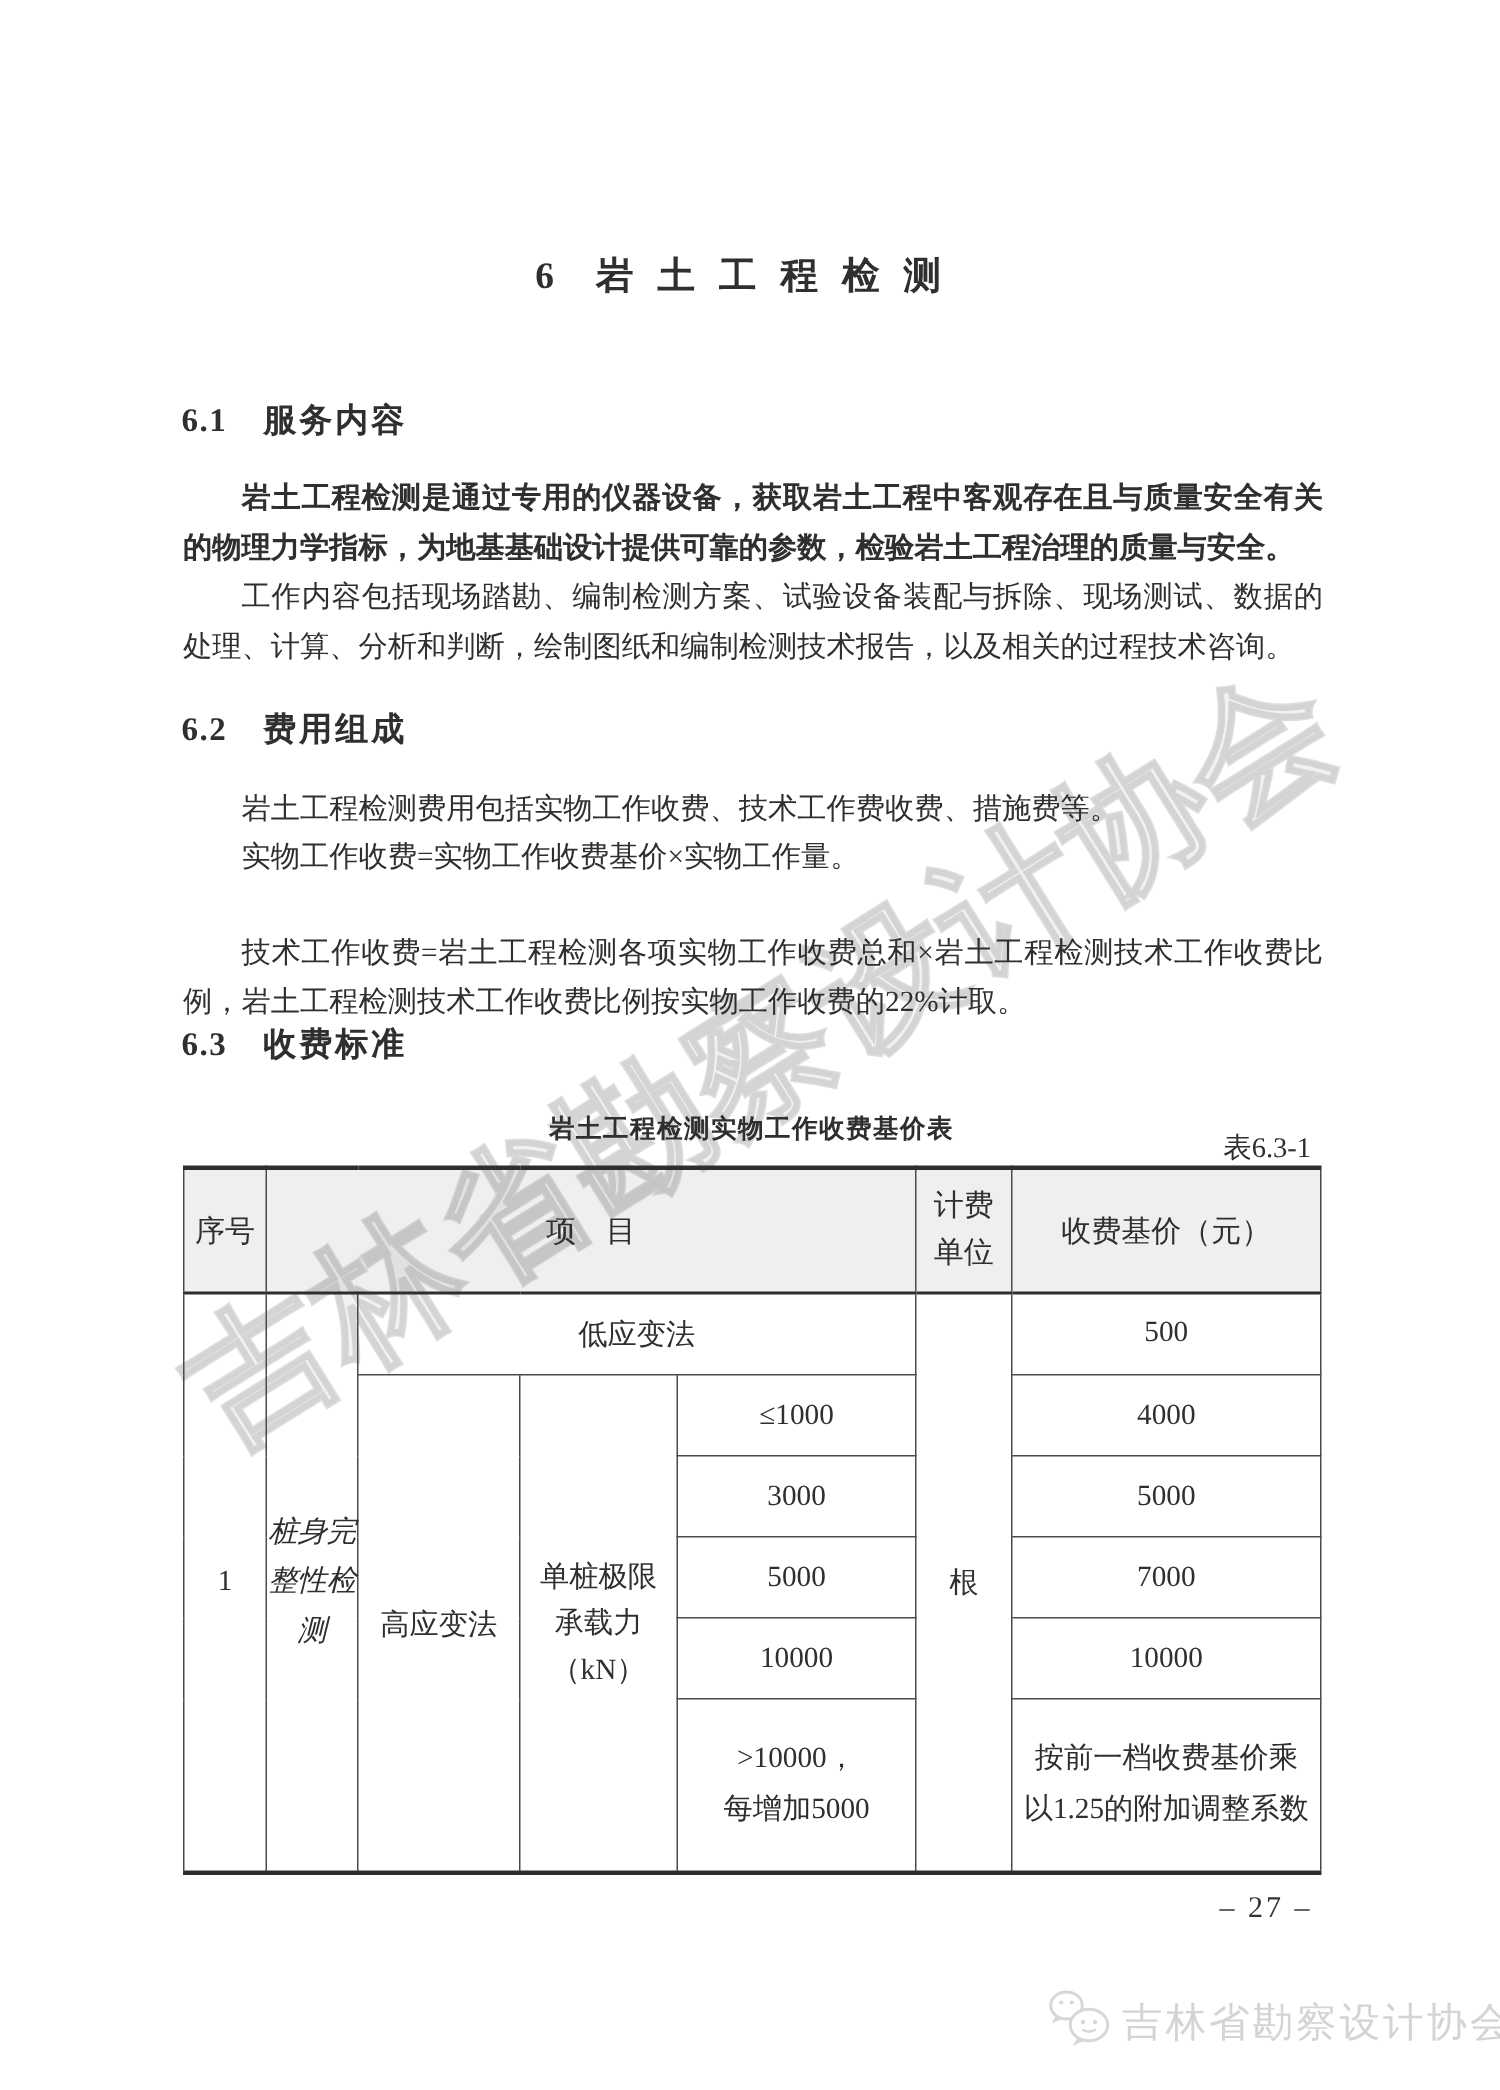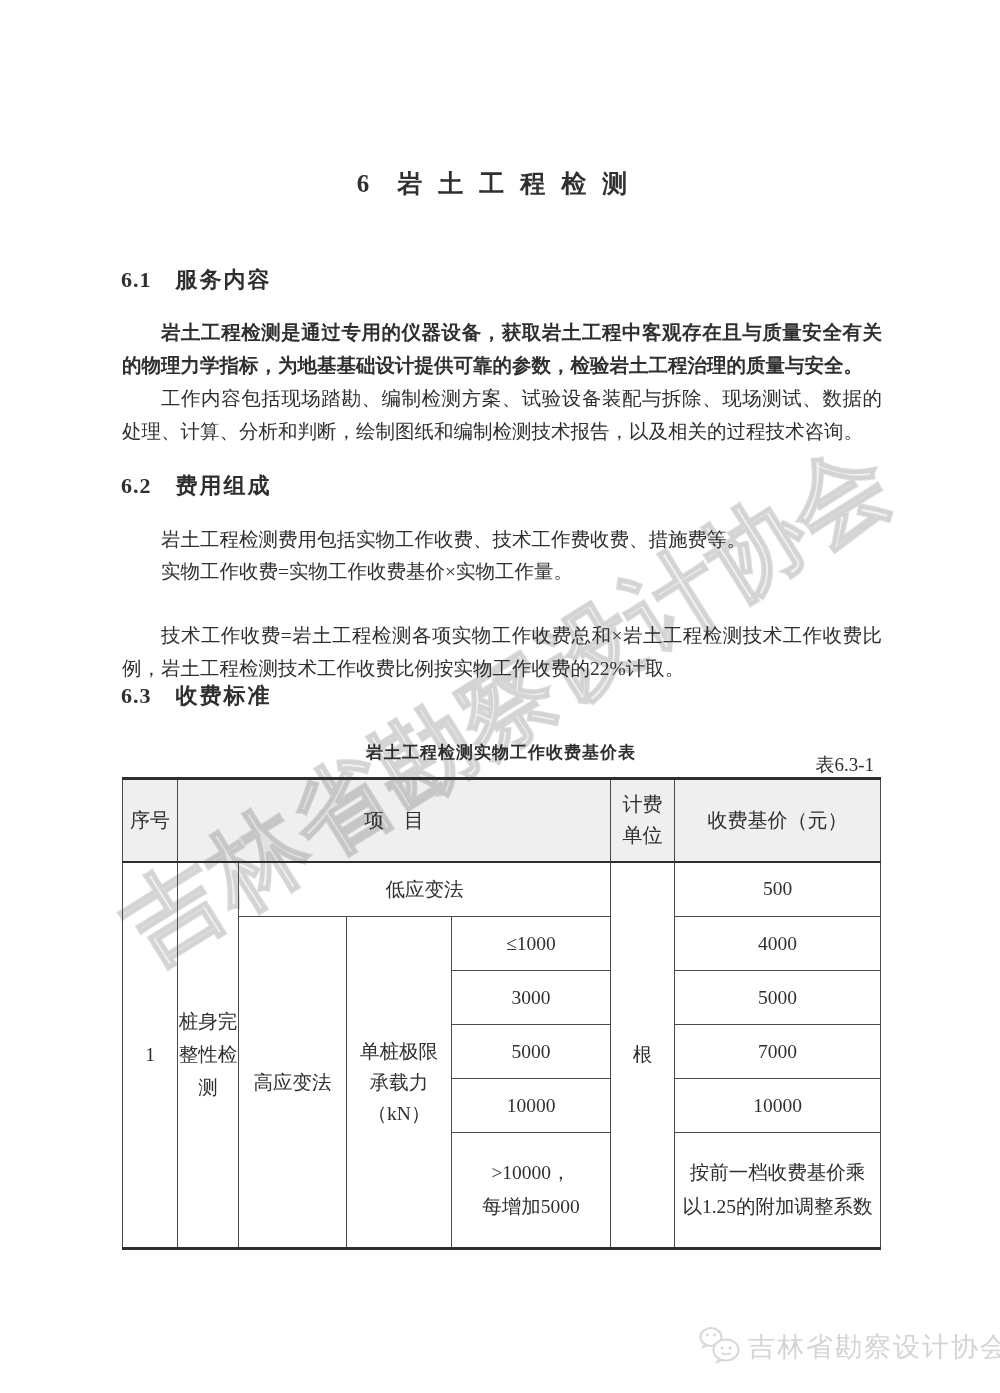--- a/index.html
+++ b/index.html
@@ -63,21 +63,21 @@
     border:1px solid #4a4a4a; padding:0; font-weight:normal;
     font-size:19.5px; text-align:center; vertical-align:middle; color:#2f2f2f;
   }
   table.fee tr.head th {
     background:rgba(0,0,0,0.062); border-bottom:2px solid #2e2e2e; font-size:20px;
   }
   tr.h-head   { height:83px; }
   tr.h-row    { height:55px; }
   tr.h-sub    { height:54px; }
   tr.h-last   { height:116px; }
-  .wrap2 { word-break:break-all; line-height:33px; padding:0 8px; }
+  .wrap2 { word-break:break-all; line-height:33px; padding:0 8px;font-style:italic; }
   .cline { line-height:31px; }
   .two-line { line-height:34px; }
 
   
   .page-num {
     position:absolute; top:1261px; left:122px; width:753px; text-align:right;
     font-size:20px; letter-spacing:2px; color:#333;
   }
 
   
@@ -182,20 +182,21 @@
           <div class="two-line">每增加5000</div>
         </td>
         <td>
           <div class="two-line">按前一档收费基价乘</div>
           <div class="two-line">以1.25的附加调整系数</div>
         </td>
       </tr>
     </tbody>
   </table>
 
+  <div class="page-num">– 27 –</div>
 
   <div class="footer">
     <span>
       <svg width="46" height="42" viewBox="0 0 46 42">
         <ellipse cx="14" cy="13" rx="10.5" ry="9" fill="none" stroke="#d7d7d7" stroke-width="2"></ellipse>
         <path d="M7 20 L4 25 L11 22 Z" fill="#d7d7d7"></path>
         <circle cx="10.5" cy="11" r="1.4" fill="#d7d7d7"></circle>
         <circle cx="17.5" cy="11" r="1.4" fill="#d7d7d7"></circle>
         <ellipse cx="29" cy="26" rx="12.5" ry="10.5" fill="#ffffff" stroke="#d7d7d7" stroke-width="2"></ellipse>
         <path d="M21 35 L18 40 L26 36.5 Z" fill="#d7d7d7"></path>

